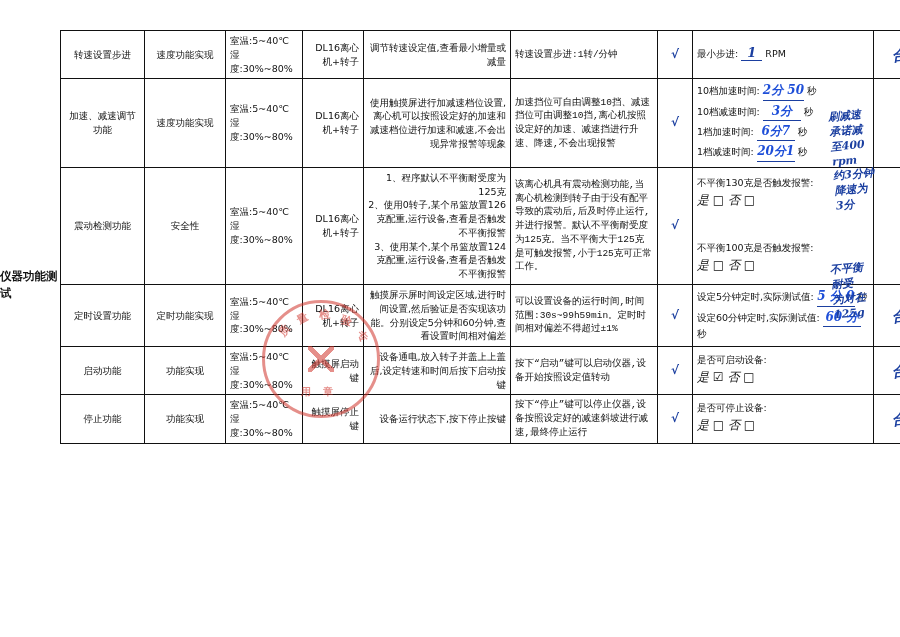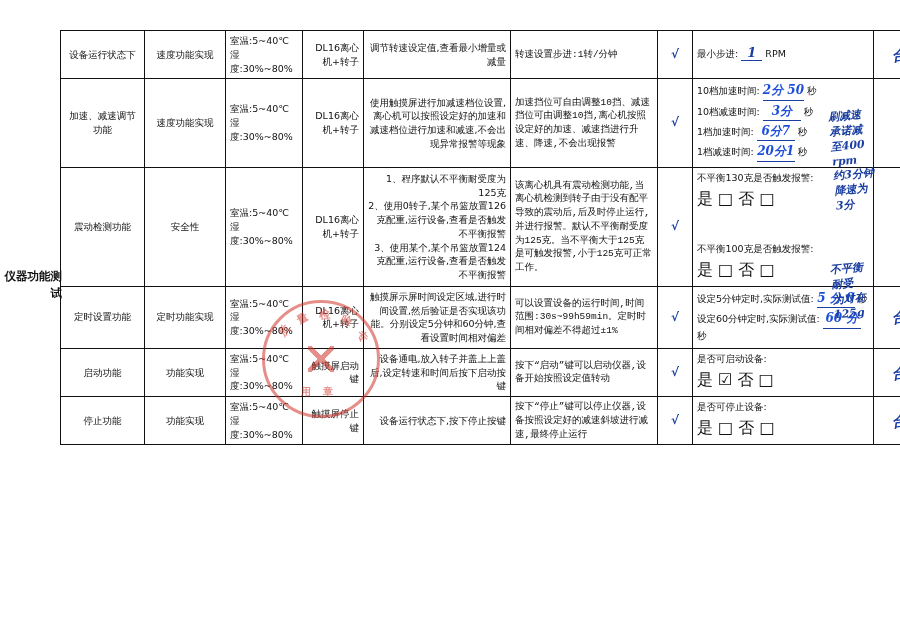--- a/index.html
+++ b/index.html
@@ -34,21 +34,21 @@
     padding: 3px 4px;
     font-size: 9.5px;
     line-height: 1.45;
     color: #111;
   }
   .leftlabel-box {
     position: absolute;
     left: 0px;
     top: 268px;
     width: 62px;
-    text-align: right;
+    text-align: left;
     font-size: 11.5px;
     font-weight: bold;
     line-height: 1.5;
   }
   .col-item     { width: 75px;  text-align: center; }
   .col-type     { width: 72px;  text-align: center; }
   .col-env      { width: 68px;  font-size: 9px; text-align: left; }
   .col-dev      { width: 52px;  font-size: 9px; text-align: right; }
   .col-method   { width: 138px; font-size: 9px; text-align: right; vertical-align: top;}
   .col-require  { width: 138px; font-size: 9px; text-align: left; vertical-align: top; font-family: Liberation Mono, monospace;}
@@ -103,21 +103,21 @@
     font-family: "DejaVu Serif", serif;
     font-style: italic;
     font-weight: bold;
     font-size: 12px;
   }
   .tick {
     color: #1b3fa0;
     font-size: 12px;
     font-weight: bold;
   }
-  .box { font-family: "DejaVu Sans", sans-serif; font-size: 16px; }
+  .box { font-family: "DejaVu Sans", sans-serif; font-size: 12px; font-style: italic; }
 
   
   .stamp {
     position: absolute;
     left: 262px;
     top: 300px;
     width: 112px;
     height: 112px;
     border: 3px solid #d0342c;
     border-radius: 50%;
@@ -173,21 +173,21 @@
 <div id="sheet">
 
   <div class="leftlabel-box">
     <span>仪器功能测试</span>
   </div>
 
   <table class="grid">
 
     <tbody>
         <tr>
-      <td class="col-item">设备运行状态下</td>
+      <td class="col-item">转速设置步进</td>
       <td class="col-type">速度功能实现</td>
       <td class="col-env">
         <span class="mline">室温:5~40℃</span>
         <span class="mline">湿度:30%~80%</span>
       </td>
       <td class="col-dev">DL16离心机+转子</td>
       <td class="col-method">调节转速设定值,查看最小增量或减量</td>
       <td class="col-require">转速设置步进:1转/分钟</td>
       <td class="col-check"><span class="tick">√</span></td>
       <td class="col-result">

